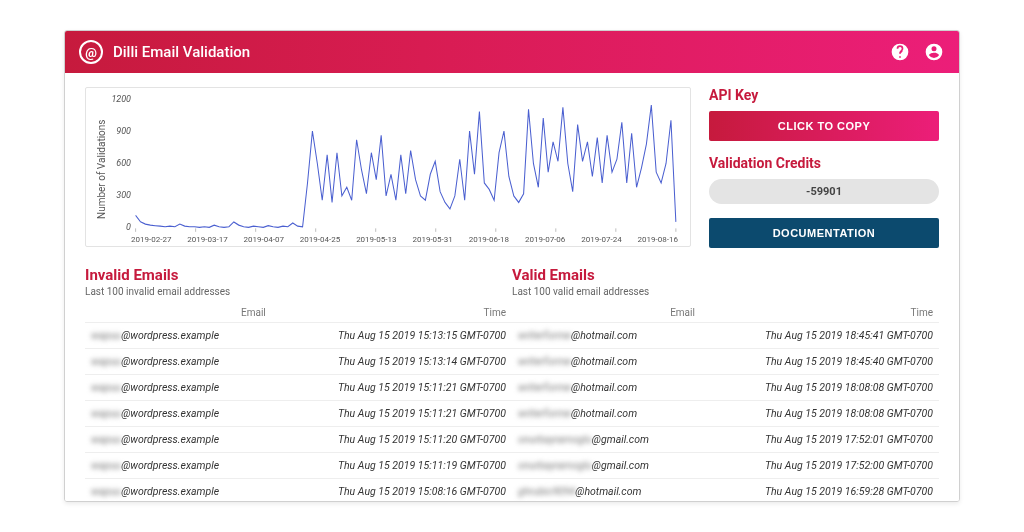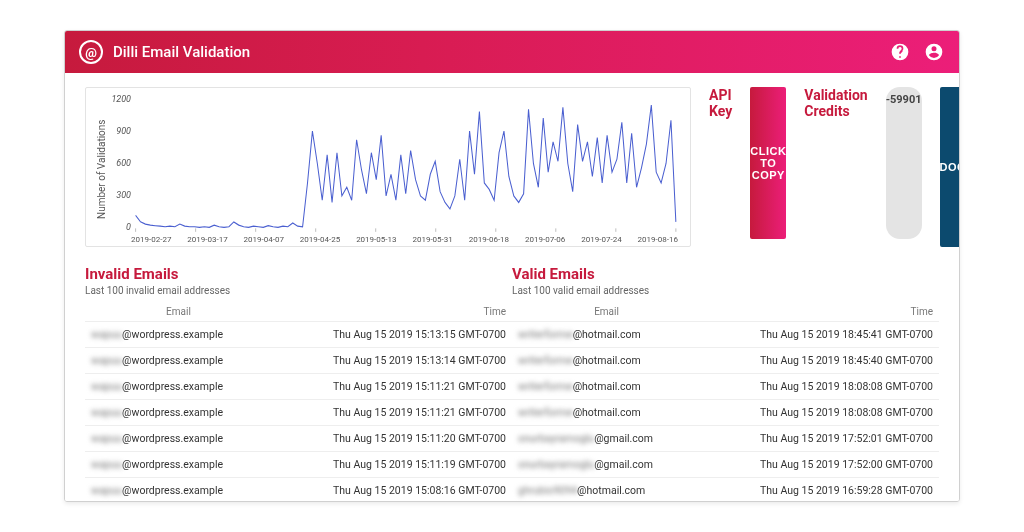--- a/index.html
+++ b/index.html
@@ -110,22 +110,22 @@
     color: #555;
     text-align: right;
     width: 22px;
     font-style: italic;
   }
 
   .side-panel {
     width: 230px;
     flex: 0 0 auto;
     display: flex;
-    flex-direction: row;
-    gap: 18px;
+    flex-direction: column;
+    gap: 6px;
   }
   .sec-heading {
     color: #c61a3d;
     font-size: 14px;
     font-weight: 700;
     margin-bottom: 2px;
   }
   .btn {
     display: block;
     width: 100%;
@@ -163,31 +163,32 @@
     font-weight: 700;
     margin-bottom: 2px;
   }
   .panel-sub {
     font-size: 10px;
     color: #666;
     margin-bottom: 6px;
   }
   .tbl { width: 100%; font-size: 10.5px; border-collapse: collapse; }
   .tbl th {
-    text-align: center;
+    text-align: right;
     font-weight: 400;
     color: #777;
     padding: 4px 6px;
     font-size: 10px;
   }
   .tbl th:last-child, .tbl td:last-child { text-align: right; }
   .tbl td {
     padding: 6px 6px;
     border-top: 1px solid #eee;
     color: #333;
+    font-style: italic;
   }
   .blur-part {
     filter: blur(2.5px);
     color: #777;
   }
 </style>
 </head>
 <body>
 
 <div class="app-frame">

